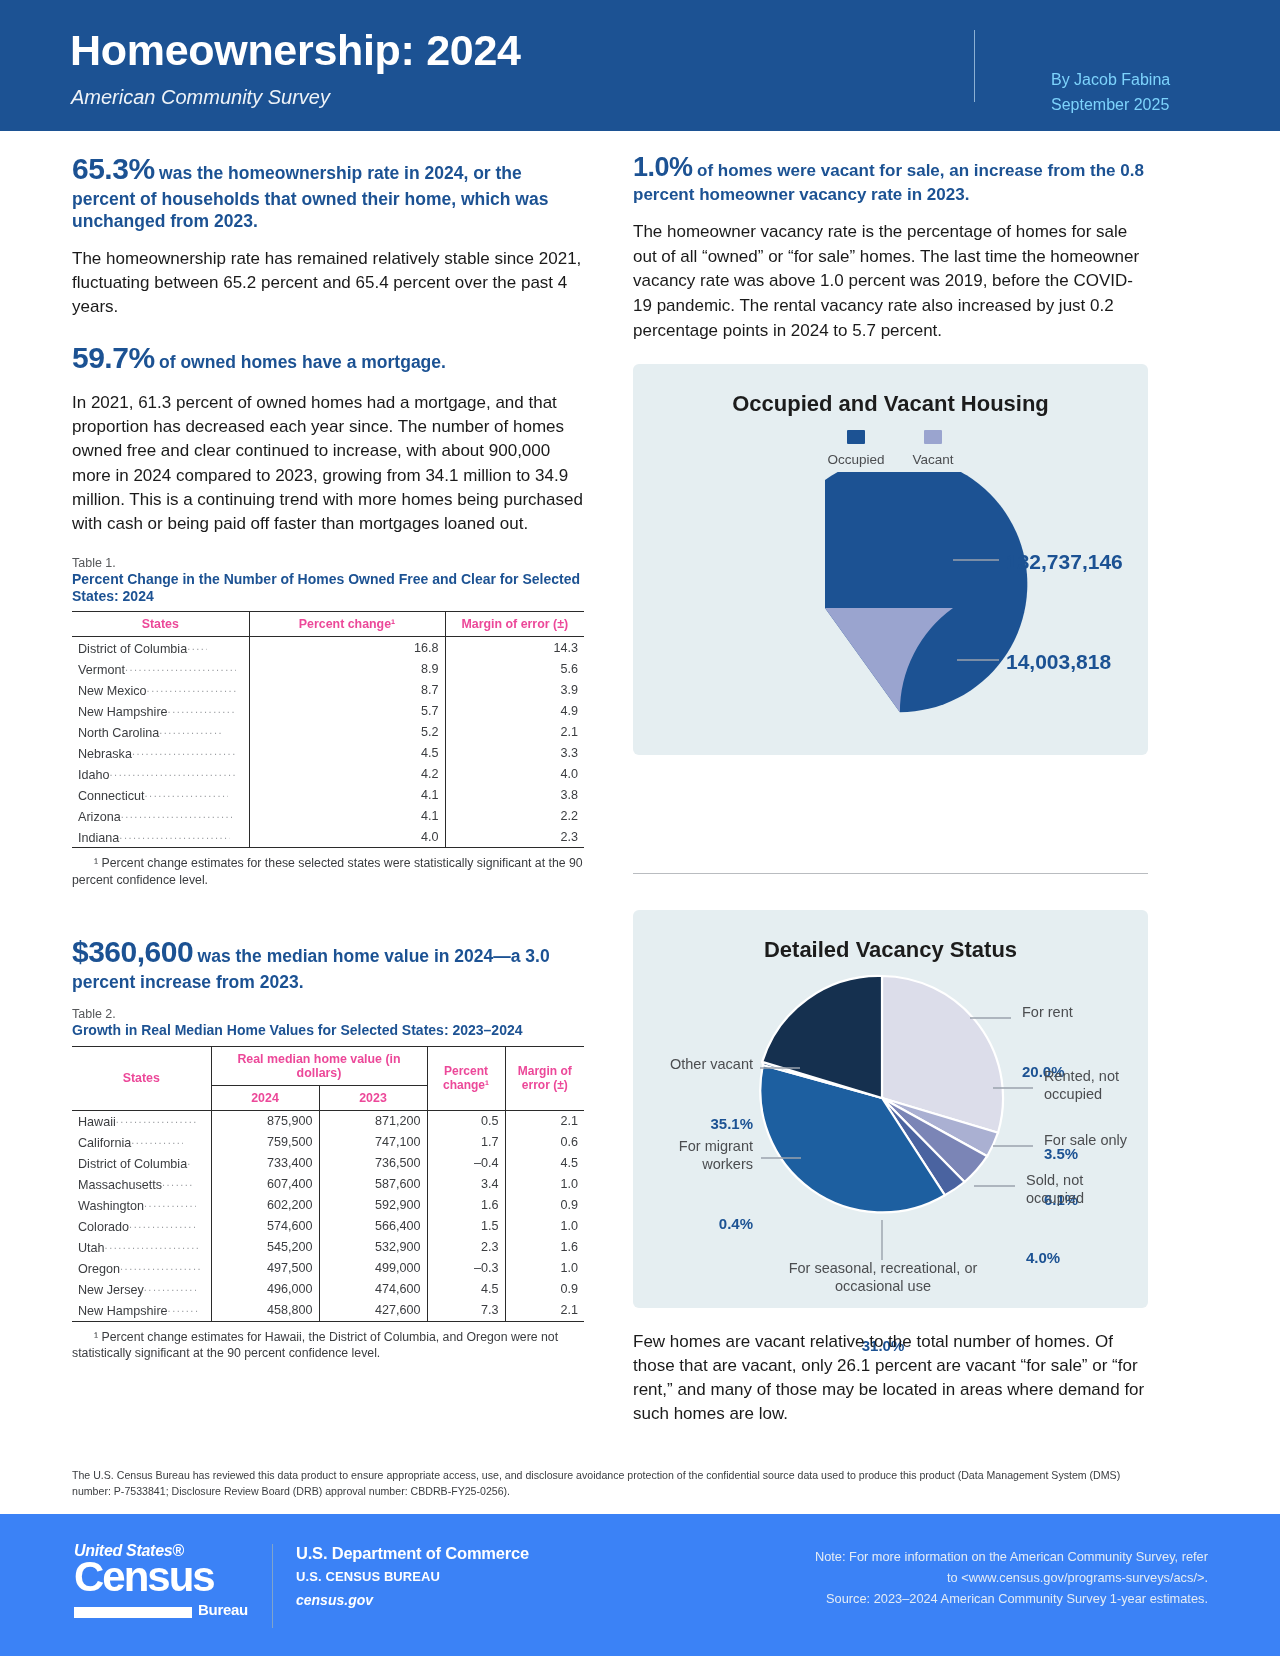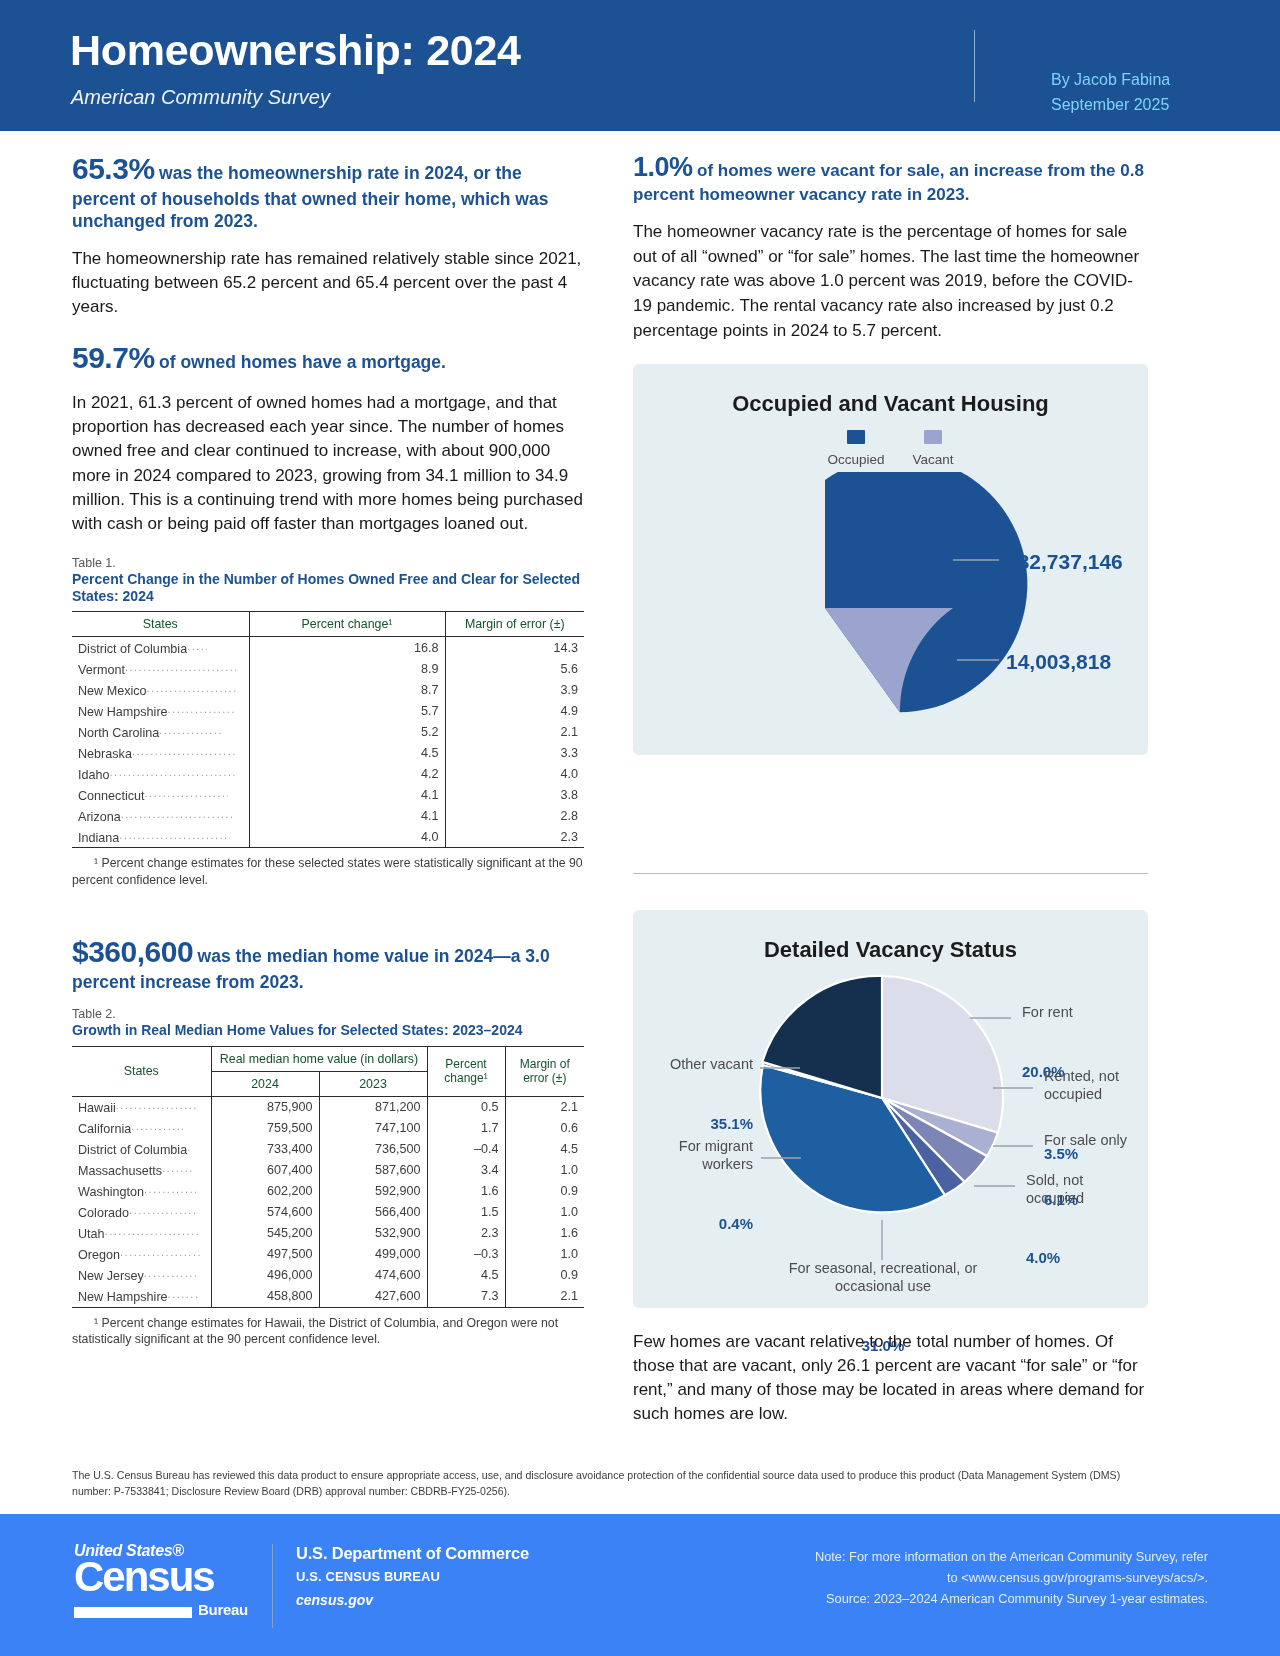--- a/index.html
+++ b/index.html
@@ -52,21 +52,21 @@
   .tbl-num { font-size: 12.5px; color: #55575a; margin-bottom: 1px; }
   .tbl-title {
     font-size: 14px; font-weight: 700; color: #1c5293;
     line-height: 1.22; margin-bottom: 6px;
   }
   table.census {
     border-collapse: collapse; width: 512px;
     font-size: 12.6px; color: #3b3d40;
   }
   table.census th {
-    font-weight: 400; color: #14532d; padding: 5px 6px;
+    font-weight: 700; color: #ec4899; padding: 5px 6px;
     border-bottom: 1.6px solid #2b2b2b;
     border-top: 1.6px solid #2b2b2b;
     text-align: center; font-size: 12.4px;
   }
   table.census th.sub { border-top: none; }
   table.census th.grp { border-bottom: 1px solid #2b2b2b; }
   table.census td { padding: 2.5px 6px; }
   table.census td.st {
     text-align: left; white-space: nowrap; overflow: hidden;
   }
@@ -215,21 +215,21 @@
               <td class="num">4.0</td>
             </tr>
             <tr>
               <td class="st vline"><span>Connecticut</span><span class="dotfill" style="max-width: 83px;"> ........................................</span></td>
               <td class="num vline">4.1</td>
               <td class="num">3.8</td>
             </tr>
             <tr>
               <td class="st vline"><span>Arizona</span><span class="dotfill" style="max-width: 111px;"> ........................................</span></td>
               <td class="num vline">4.1</td>
-              <td class="num">2.8</td>
+              <td class="num">2.2</td>
             </tr>
             <tr class="last">
               <td class="st vline"><span>Indiana</span><span class="dotfill" style="max-width: 111px;"> ........................................</span></td>
               <td class="num vline">4.0</td>
               <td class="num">2.3</td>
             </tr>
           </tbody>
       </table>
       <div class="fnote">¹ Percent change estimates for these selected states were statistically significant at the 90 percent confidence level.</div>
     </div>

